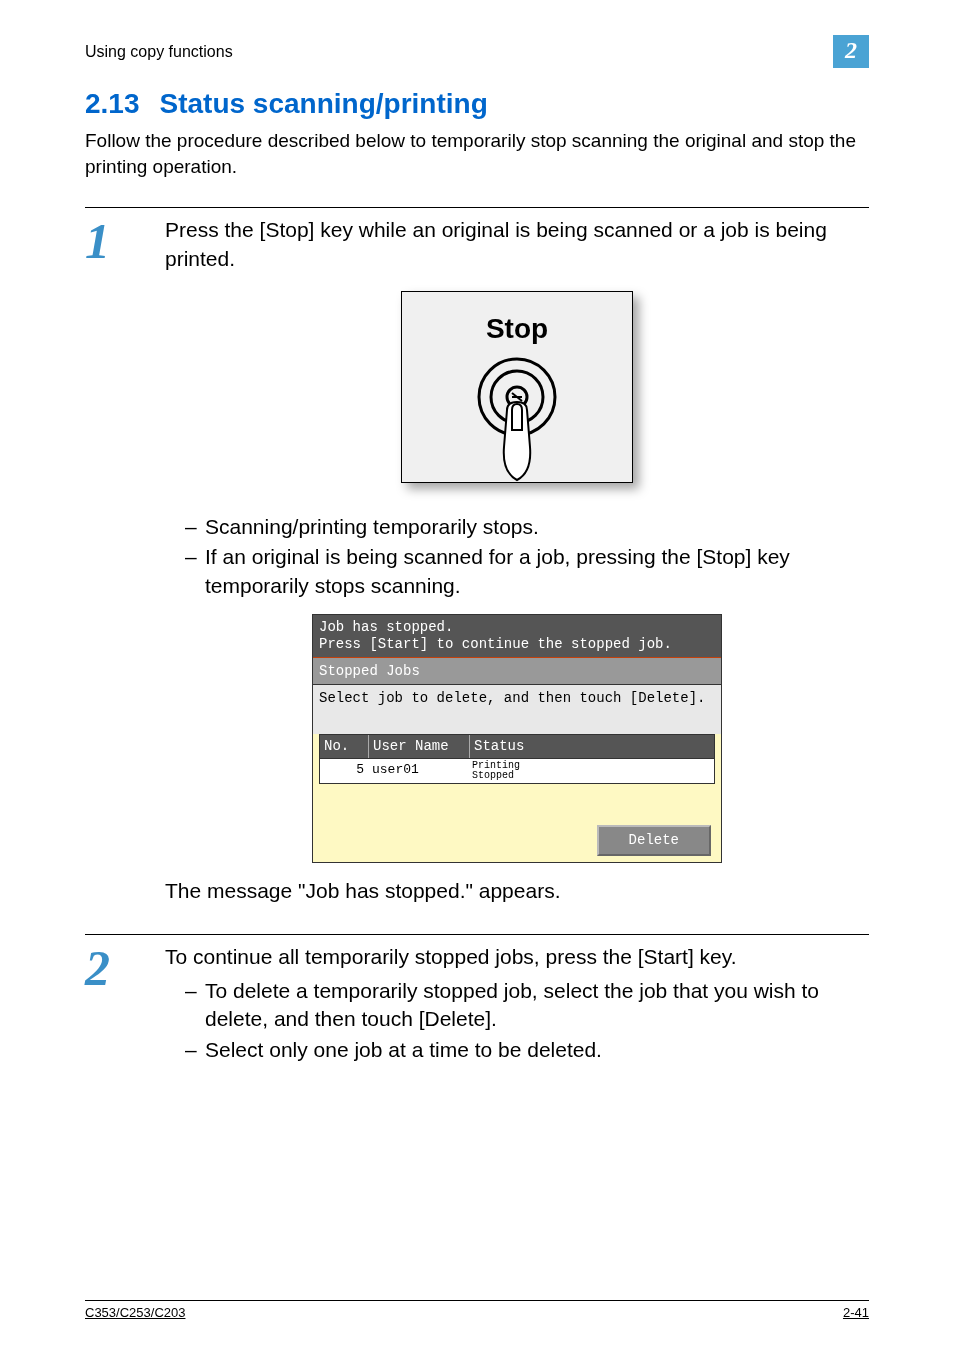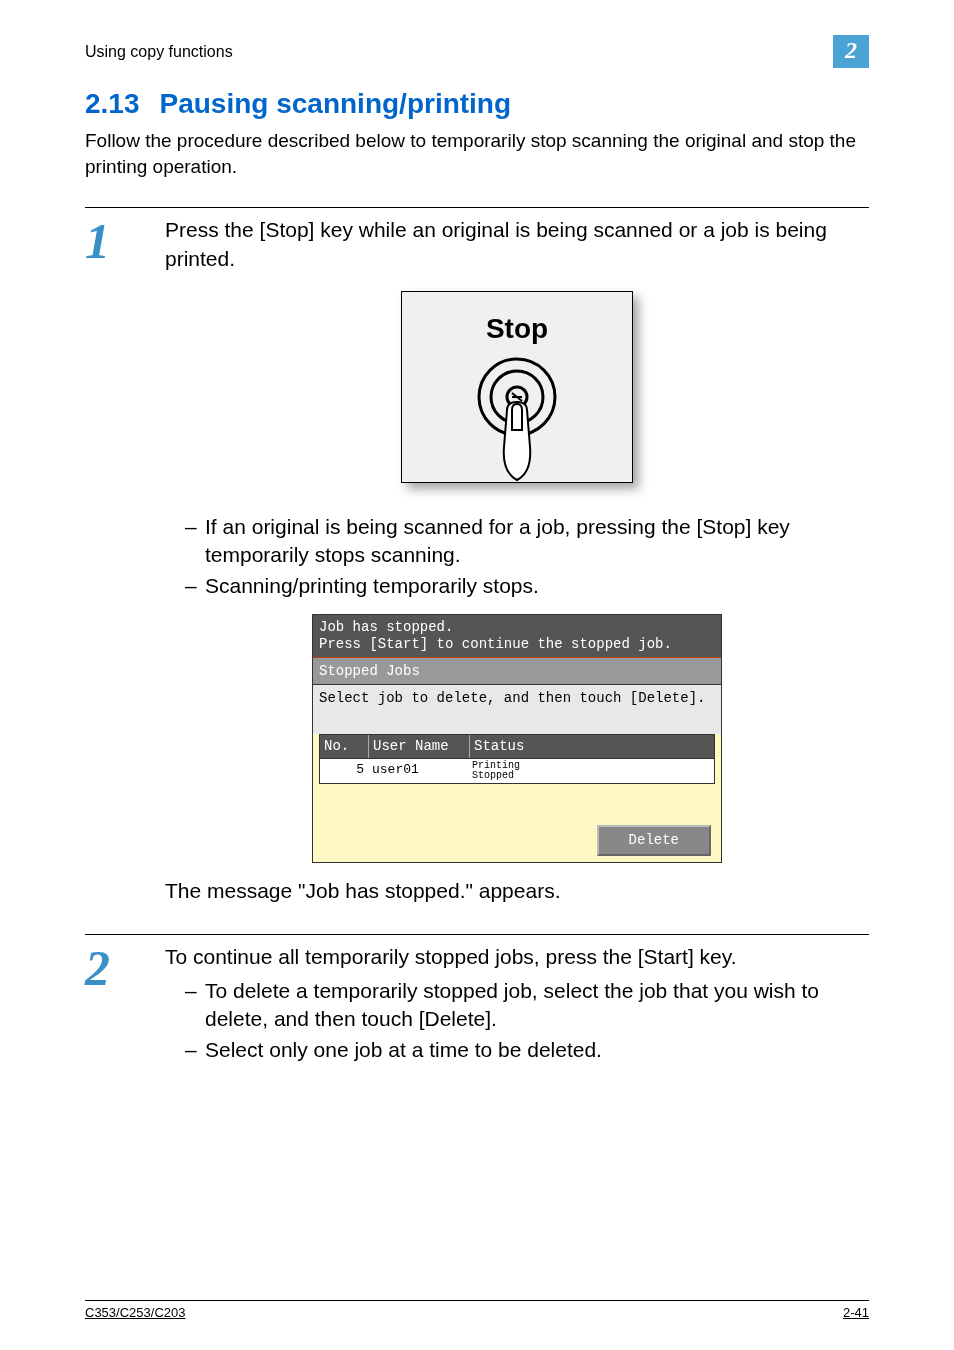--- a/index.html
+++ b/index.html
@@ -200,21 +200,21 @@
 <body>
 
 <div class="page">
 
   <div class="header-row">
     <span>Using copy functions</span>
     <span class="chapter-badge">2</span>
   </div>
 
   <div class="section-title">
-    <span class="sec-num">2.13</span><span>Pausing scanning/printing</span>
+    <span class="sec-num">2.13</span><span>Status scanning/printing</span>
   </div>
 
   <div class="intro">Follow the procedure described below to temporarily stop scanning the original and stop the printing operation.</div>
 
   <div class="step-block">
     <div class="step-flex">
       <div class="step-num">1</div>
       <div class="step-content">
         <div class="step-text">Press the [Stop] key while an original is being scanned or a job is being printed.</div>
 
@@ -228,22 +228,22 @@
               <line x1="50" y1="41" x2="60" y2="49" stroke="#000" stroke-width="2"></line>
               <line x1="50" y1="45" x2="60" y2="45" stroke="#000" stroke-width="2"></line>
 
               <path d="M45 58 Q45 50 55 50 Q65 50 65 58 L68 95 Q70 120 55 128 Q40 120 42 95 Z" fill="#fff" stroke="#000" stroke-width="2"></path>
               <path d="M50 58 Q50 52 55 52 Q60 52 60 58 L60 78 L50 78 Z" fill="#fff" stroke="#000" stroke-width="2"></path>
             </svg>
           </div>
         </div>
 
         <ul class="bullet-list">
+          <li>Scanning/printing temporarily stops.</li>
           <li>If an original is being scanned for a job, pressing the [Stop] key temporarily stops scanning.</li>
-          <li>Scanning/printing temporarily stops.</li>
         </ul>
 
         <div class="screen">
           <div class="scr-dark">
             <div>Job has stopped.</div>
             <div>Press [Start] to continue the stopped job.</div>
           </div>
           <div class="scr-med">Stopped Jobs</div>
           <div class="scr-light">Select job to delete, and then touch [Delete].</div>
           <div class="scr-table">

